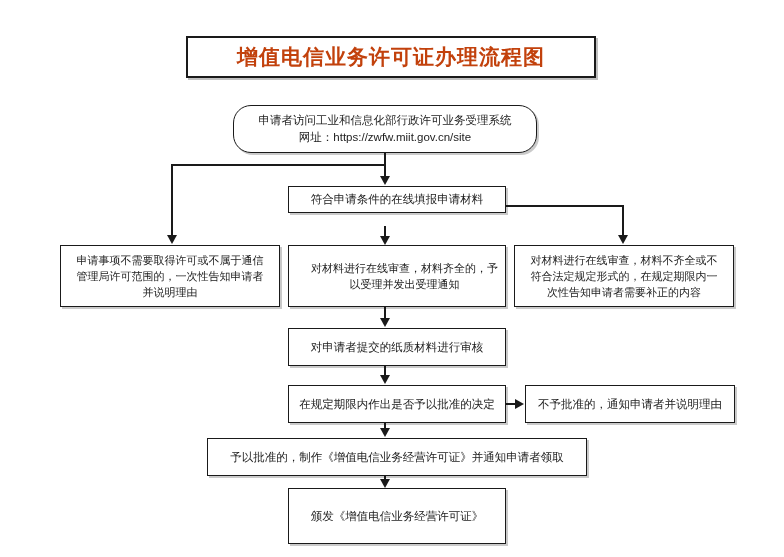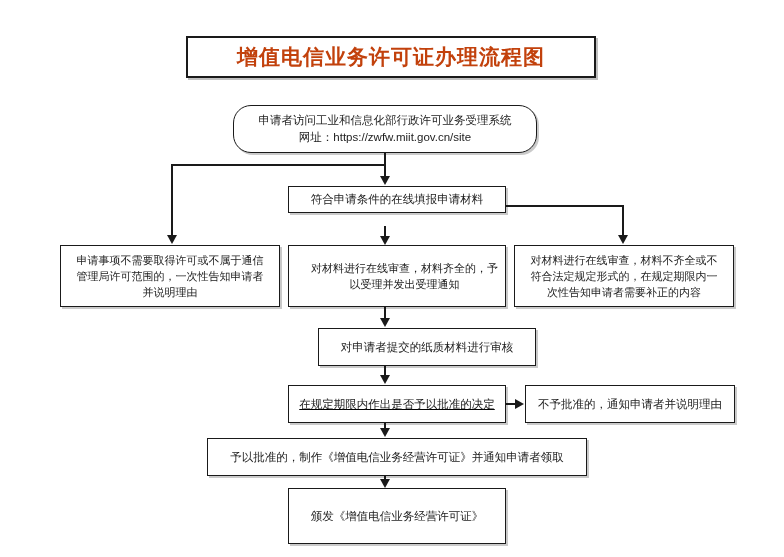--- a/index.html
+++ b/index.html
@@ -133,28 +133,28 @@
 
   <div class="node" style="left:514px; top:245px; width:220px; height:62px;">
     <div class="node-text small">对材料进行在线审查，材料不齐全或不
 符合法定规定形式的，在规定期限内一
 次性告知申请者需要补正的内容</div>
   </div>
 
   <div class="conn conn-v" style="left:384px; top:307px; height:12px;"></div>
   <div class="arrow-down" style="left:380px; top:318px;"></div>
 
-  <div class="node" style="left:288px; top:328px; width:218px; height:38px;margin-left:30px;">
+  <div class="node" style="left:288px; top:328px; width:218px; height:38px;">
     <div class="node-text">对申请者提交的纸质材料进行审核</div>
   </div>
 
   <div class="conn conn-v" style="left:384px; top:366px; height:9px;"></div>
   <div class="arrow-down" style="left:380px; top:375px;"></div>
 
-  <div class="node" style="left:288px; top:385px; width:218px; height:38px;text-decoration:underline;">
+  <div class="node" style="left:288px; top:385px; width:218px; height:38px;">
     <div class="node-text">在规定期限内作出是否予以批准的决定</div>
   </div>
 
   <div class="conn conn-h" style="left:506px; top:403px; width:10px;"></div>
   <div class="arrow-right" style="left:515px; top:399px;"></div>
 
   <div class="node" style="left:525px; top:385px; width:210px; height:38px;">
     <div class="node-text">不予批准的，通知申请者并说明理由</div>
   </div>
 

